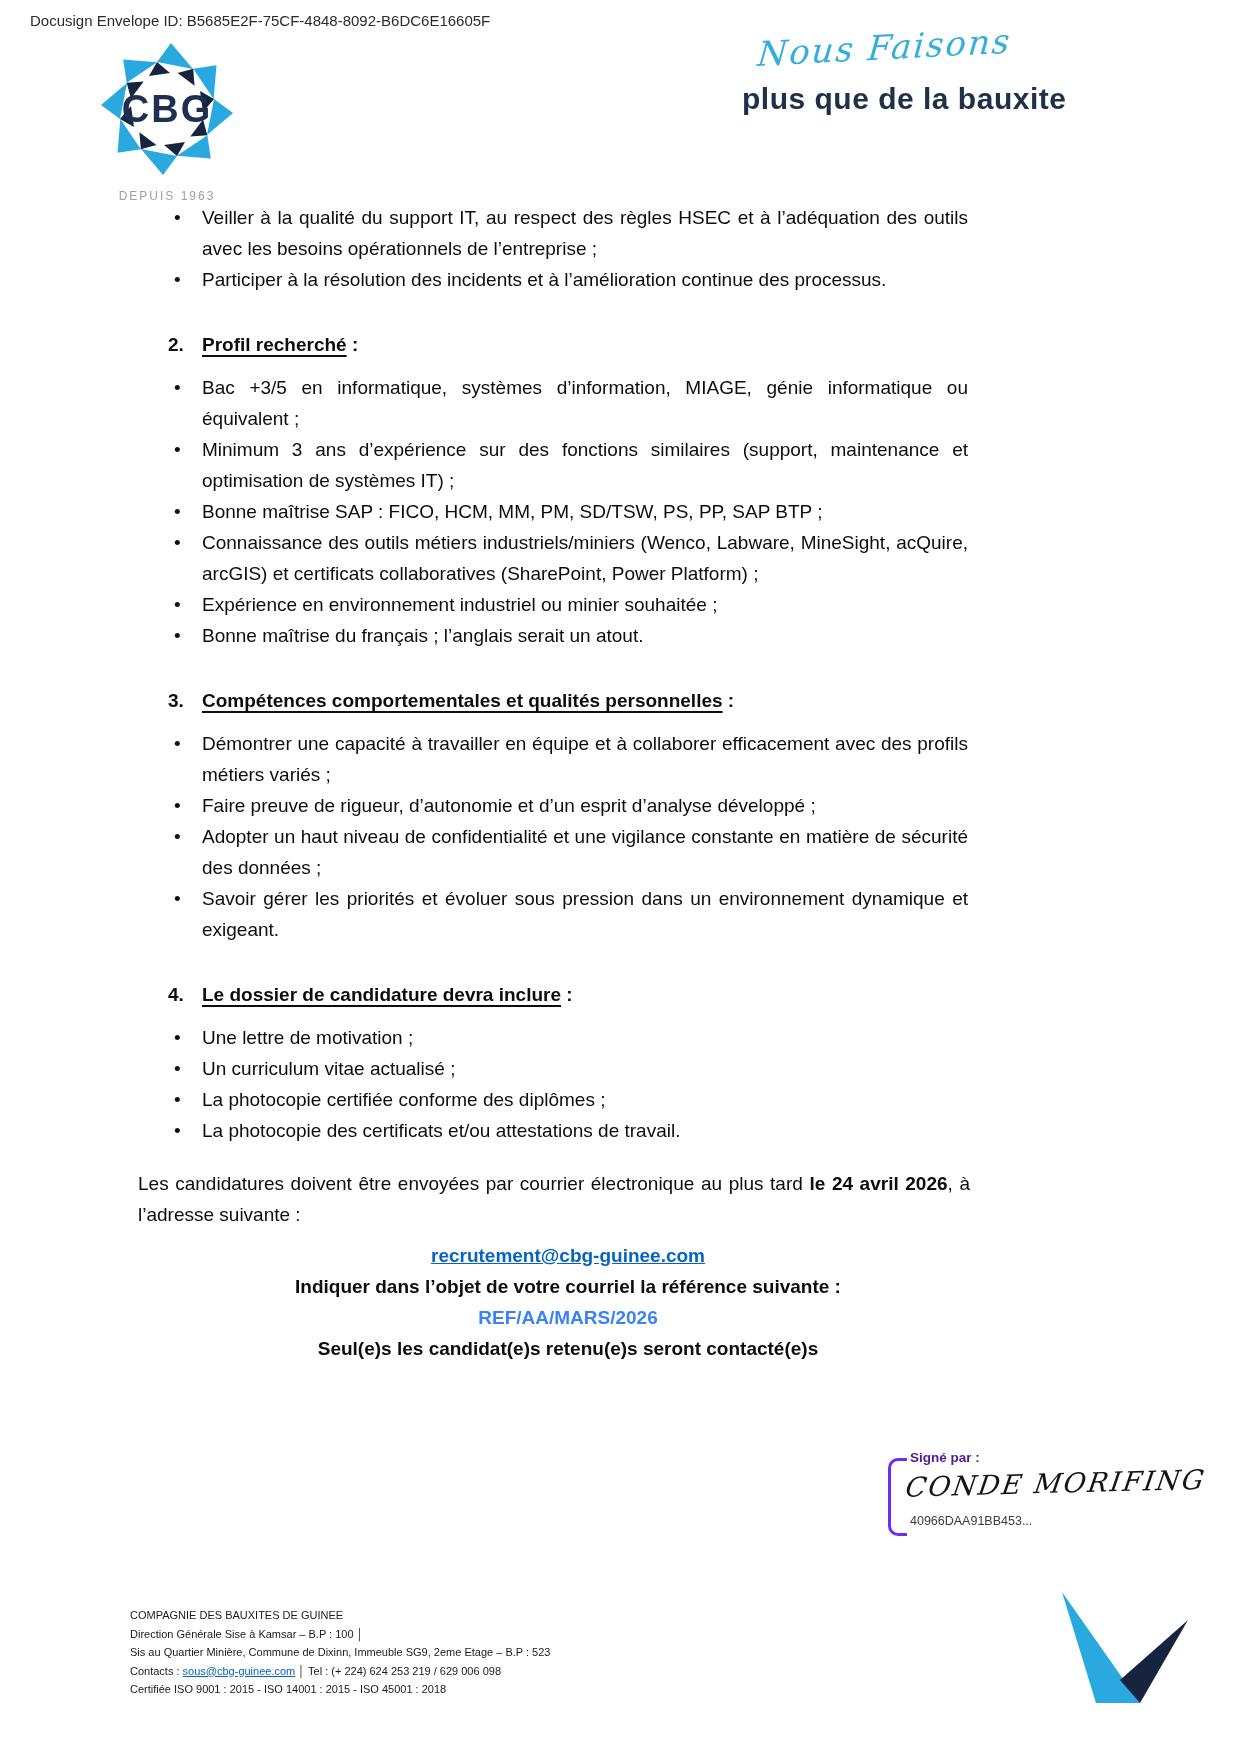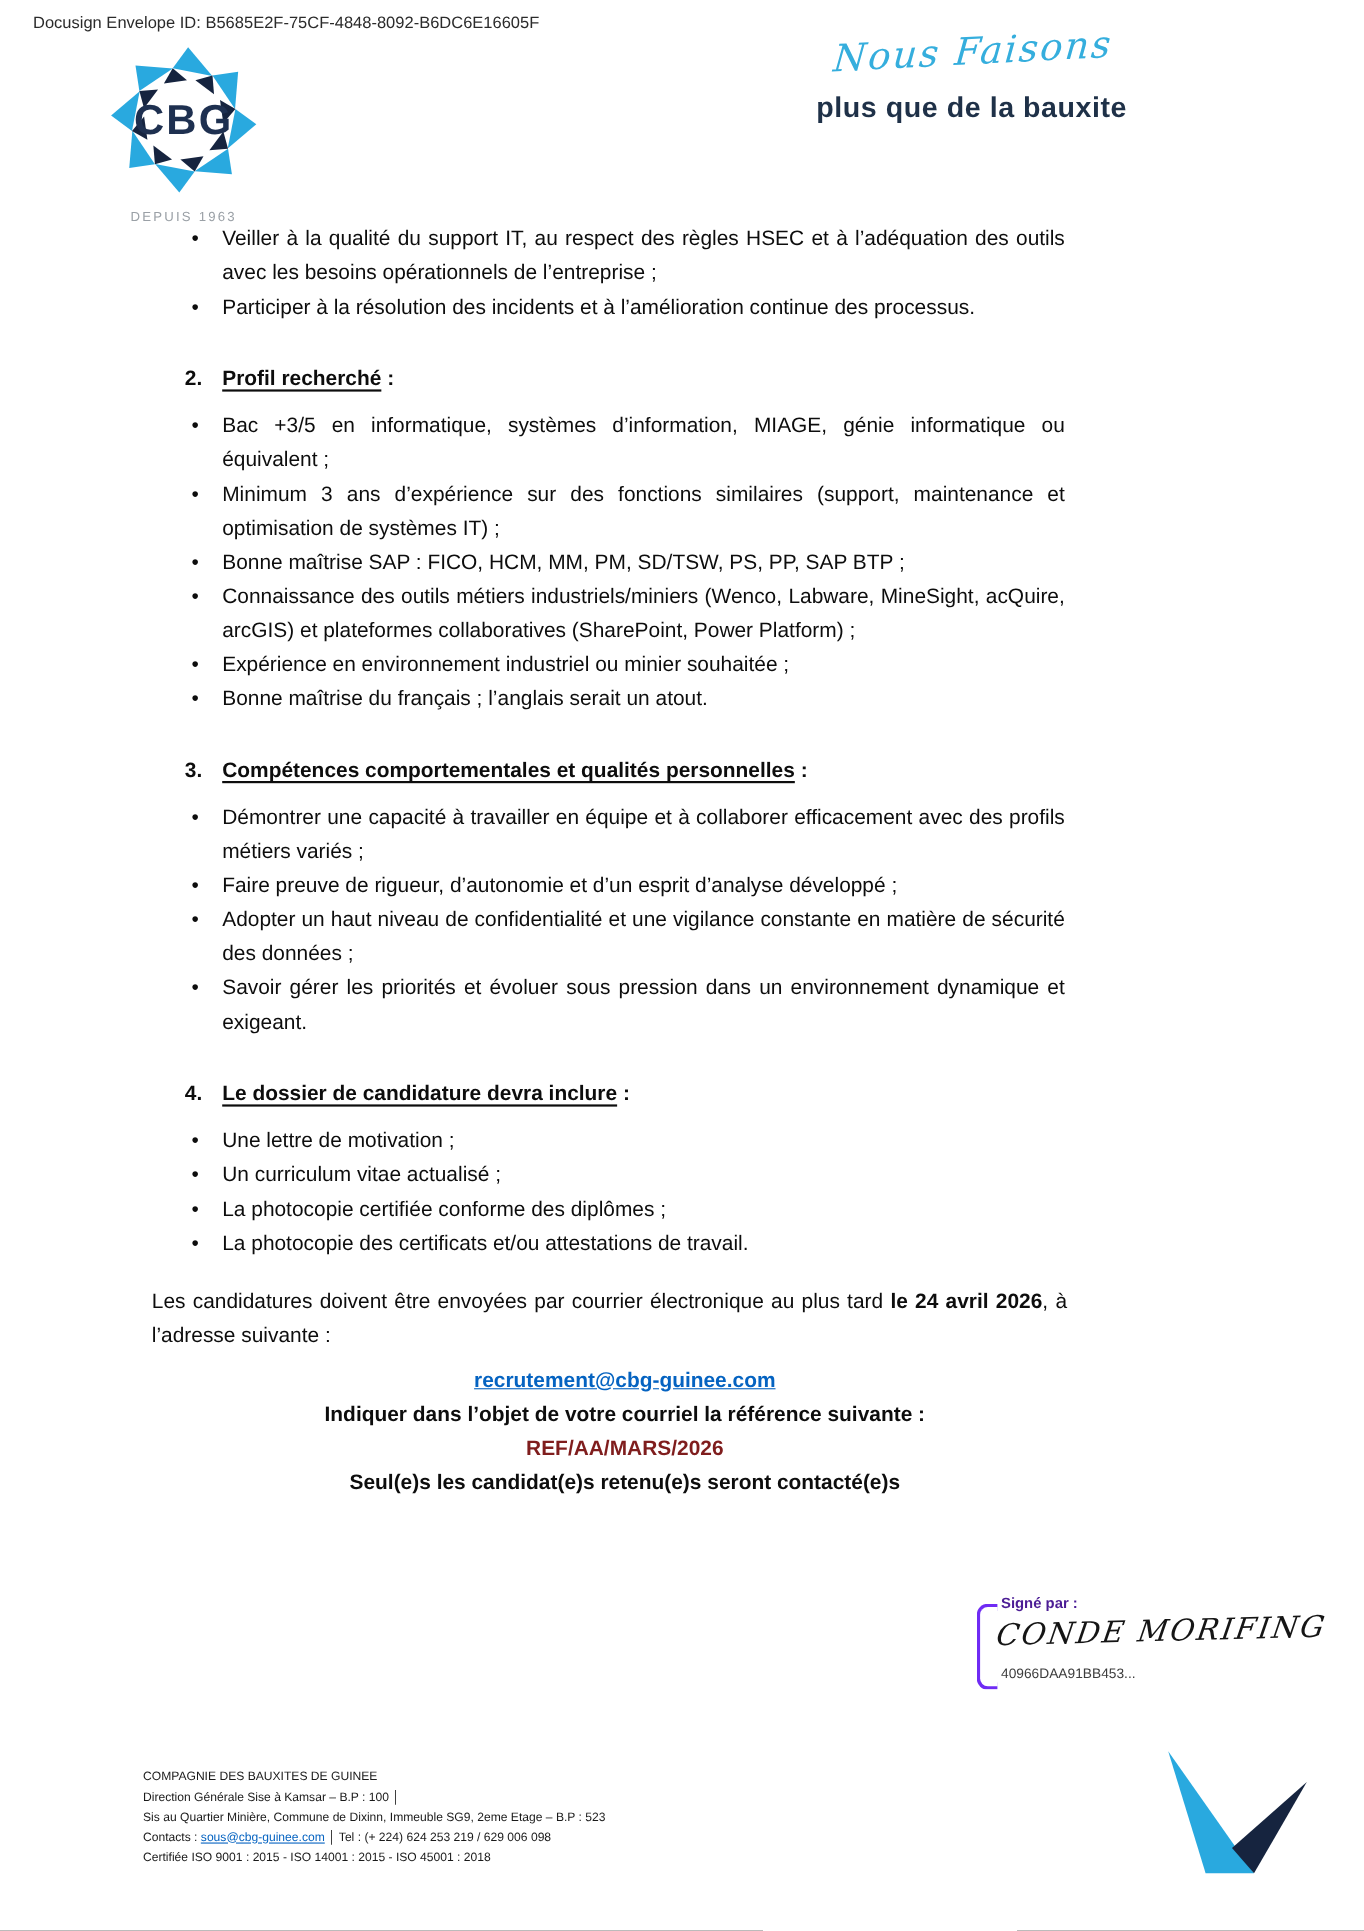--- a/index.html
+++ b/index.html
@@ -15,39 +15,39 @@
   .logo-since{margin-top:1px;font-size:12px;color:#9aa0a6;letter-spacing:2px;}
 
   
   .tagline{position:absolute;left:742px;top:34px;width:360px;}
   .tagline-script{
     font-family:"DejaVu Serif",serif;font-style:italic;font-size:34px;color:#35aedd;
     transform:rotate(-3deg) skewX(-8deg);transform-origin:left bottom;
     margin-left:14px;letter-spacing:2px;
   }
   .tagline-main{
-    font-family:"Liberation Sans",sans-serif;font-weight:700;font-size:26px;color:#1f3148;
+    font-family:"Liberation Sans",sans-serif;font-weight:700;font-size:30px;color:#1f3148;
     margin-top:8px;letter-spacing:0.5px;
   }
 
   
   .content{position:absolute;left:168px;top:202px;width:800px;font-size:19px;line-height:31px;color:#0d0d0d;}
   ul.blist{list-style:none;margin:0;padding:0;}
   ul.blist li{position:relative;padding-left:34px;text-align:justify;}
   ul.blist li::before{content:"\2022";position:absolute;left:6px;top:0;font-size:19px;}
   .heading{margin-top:34px;display:flex;font-weight:700;}
   .heading .hnum{width:34px;flex:0 0 34px;}
   .heading .hu{text-decoration:underline;text-underline-offset:4px;text-decoration-thickness:1.5px;}
   .blist.after-heading{margin-top:12px;}
   .closing-para{margin-top:22px;margin-left:-30px;width:832px;text-align:justify;}
   .closing-para .bold{font-weight:700;}
   .center-block{margin-top:10px;text-align:center;font-weight:700;}
   .center-block .line{display:block;}
   a.email-link{color:#0563c1;text-decoration:underline;font-weight:700;}
-  .ref-line{color:#7f1d1d;}
+  .ref-line{color:#3b82f6;}
 
   
   .signature{position:absolute;left:888px;top:1452px;width:300px;}
   .sig-bracket{position:absolute;left:0;top:6px;width:16px;height:72px;
     border-left:3px solid #6f2bf4;border-top:3px solid #6f2bf4;border-bottom:3px solid #6f2bf4;
     border-top-left-radius:10px;border-bottom-left-radius:10px;}
   .sig-label{position:absolute;left:22px;top:-2px;font-size:13.5px;font-weight:700;color:#4c1d95;}
   .sig-name{position:absolute;left:18px;top:16px;width:280px;
     font-family:"DejaVu Serif",serif;font-style:italic;font-size:27px;color:#151515;
     transform:rotate(-1.5deg) skewX(-10deg);letter-spacing:2px;white-space:nowrap;}
@@ -100,21 +100,21 @@
     </ul>
 
     <div class="heading">
       <span class="hnum">2.</span>
       <span><span class="hu">Profil recherché</span><span> :</span></span>
     </div>
     <ul class="blist after-heading">
       <li>Bac +3/5 en informatique, systèmes d’information, MIAGE, génie informatique ou équivalent ;</li>
       <li>Minimum 3 ans d’expérience sur des fonctions similaires (support, maintenance et optimisation de systèmes IT) ;</li>
       <li>Bonne maîtrise SAP : FICO, HCM, MM, PM, SD/TSW, PS, PP, SAP BTP ;</li>
-      <li>Connaissance des outils métiers industriels/miniers (Wenco, Labware, MineSight, acQuire, arcGIS) et plateformes collaboratives (SharePoint, Power Platform) ;</li>
+      <li>Connaissance des outils métiers industriels/miniers (Wenco, Labware, MineSight, acQuire, arcGIS) et certificats collaboratives (SharePoint, Power Platform) ;</li>
       <li>Expérience en environnement industriel ou minier souhaitée ;</li>
       <li>Bonne maîtrise du français ; l’anglais serait un atout.</li>
     </ul>
 
     <div class="heading">
       <span class="hnum">3.</span>
       <span><span class="hu">Compétences comportementales et qualités personnelles</span><span> :</span></span>
     </div>
     <ul class="blist after-heading">
       <li>Démontrer une capacité à travailler en équipe et à collaborer efficacement avec des profils métiers variés ;</li>

